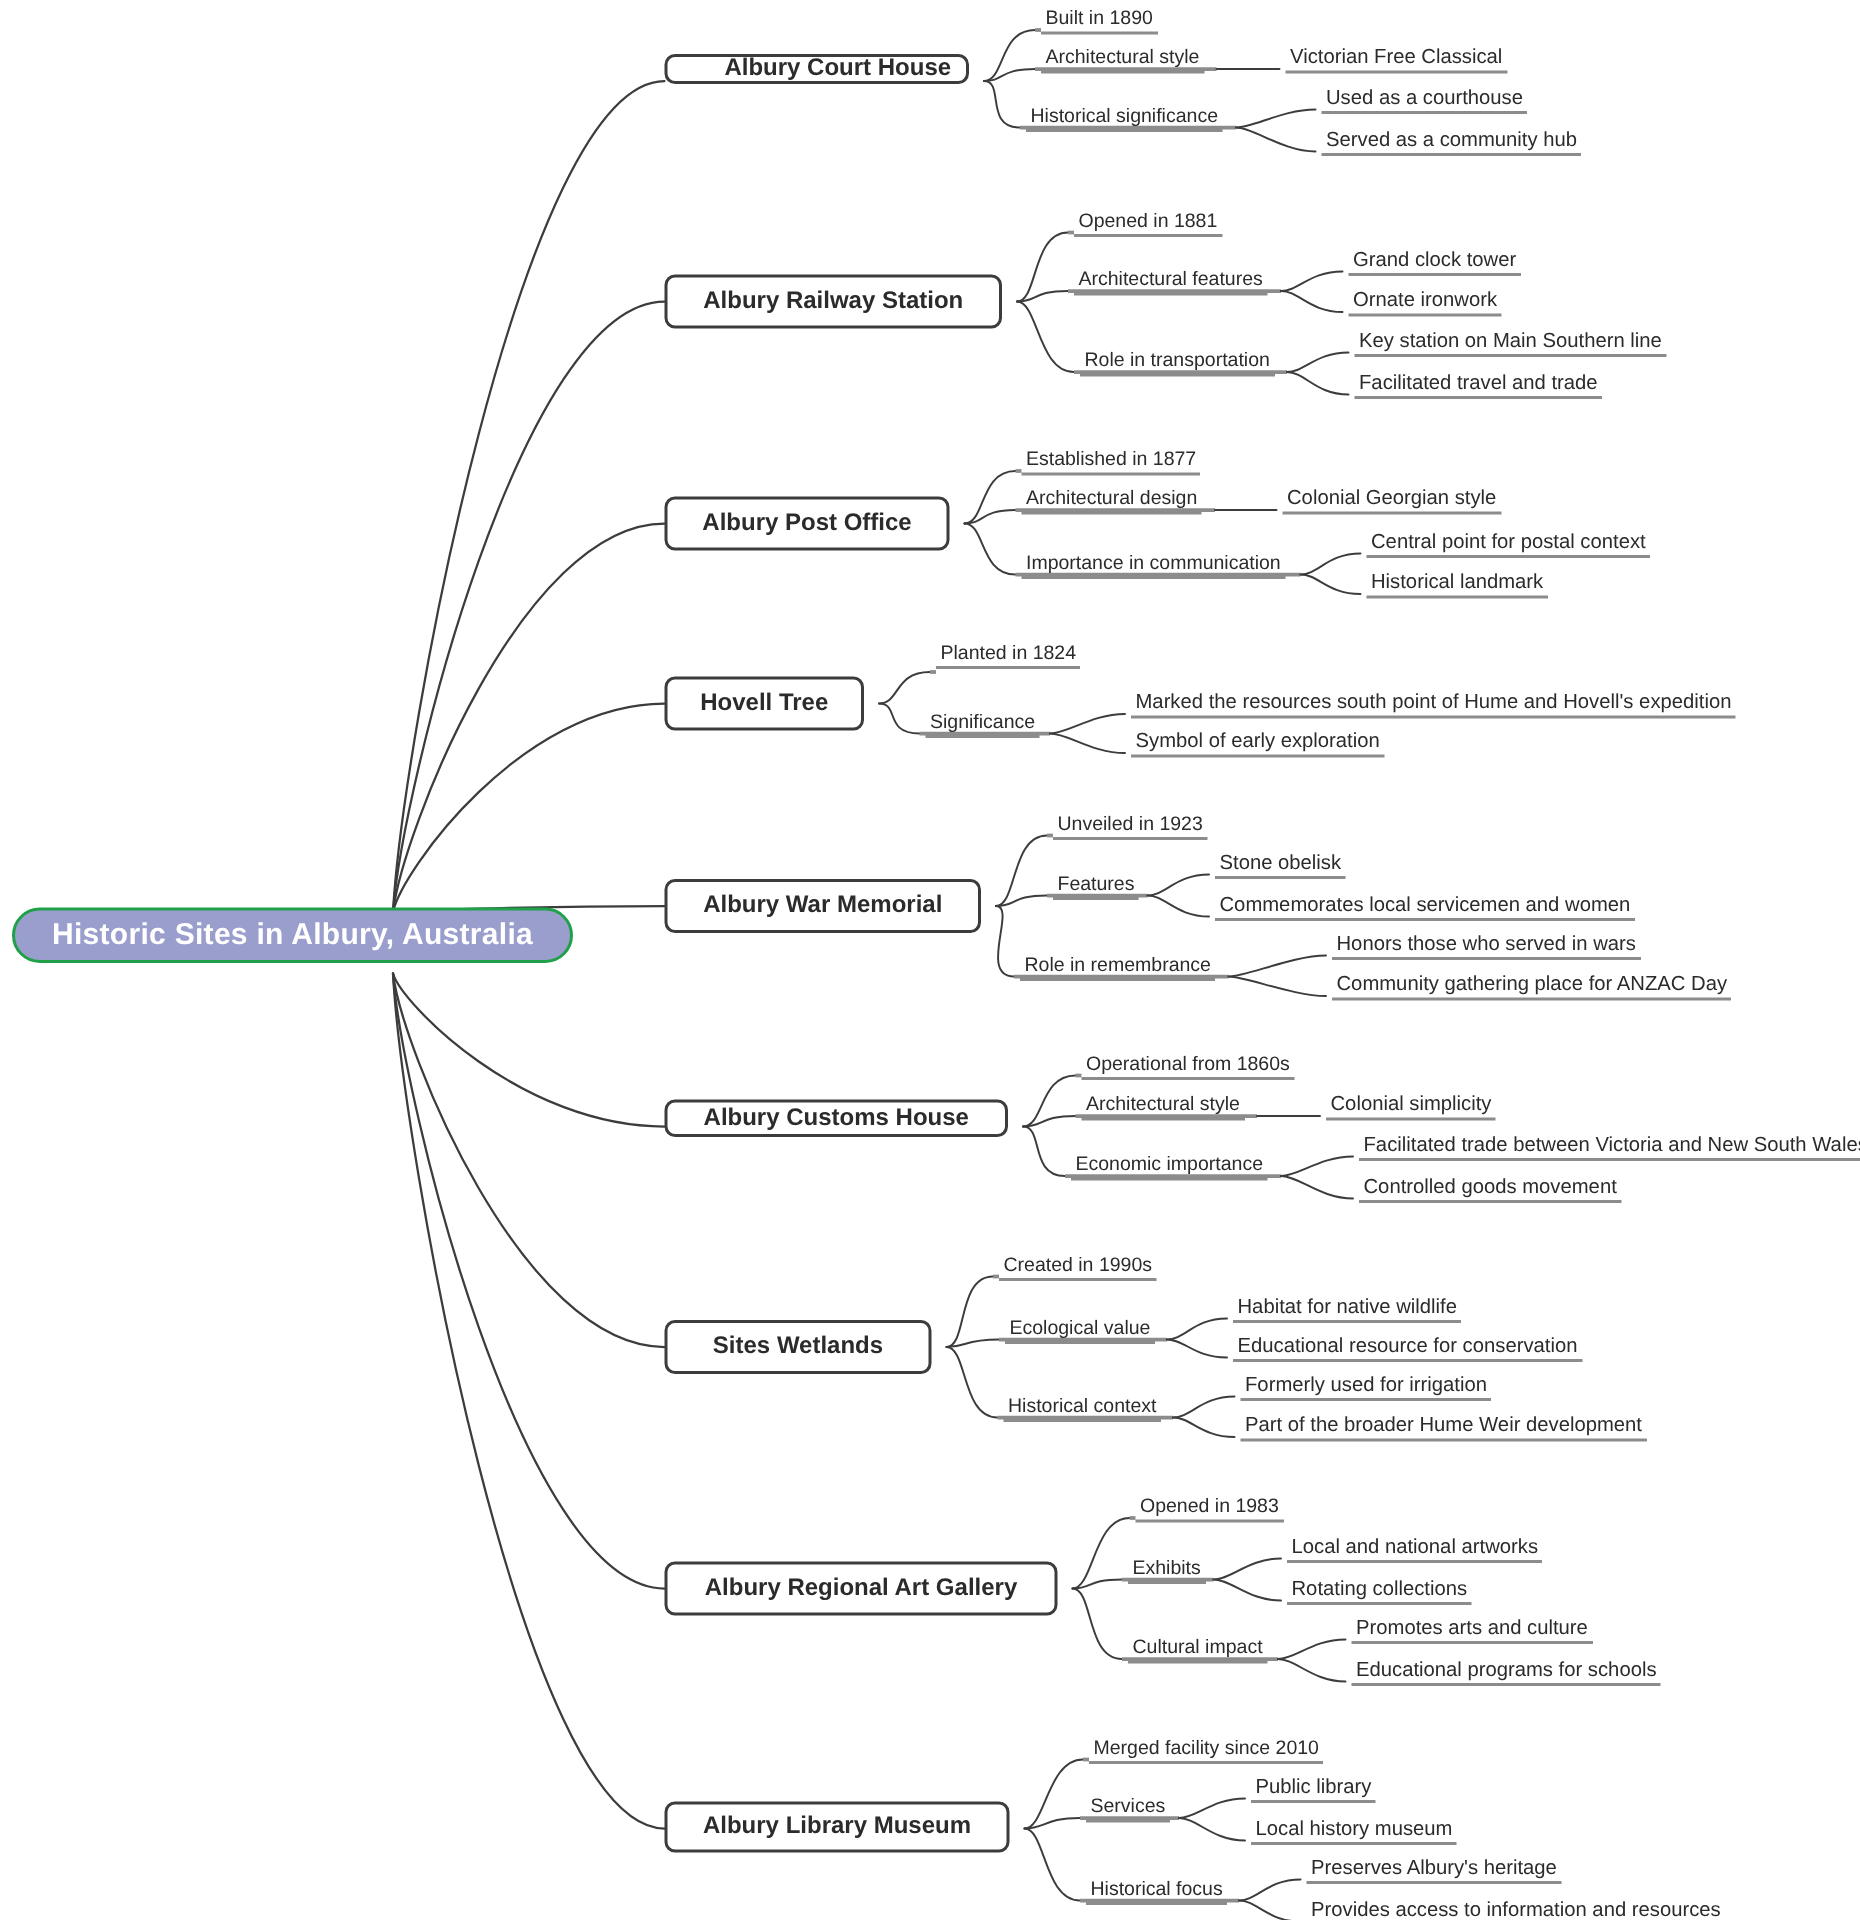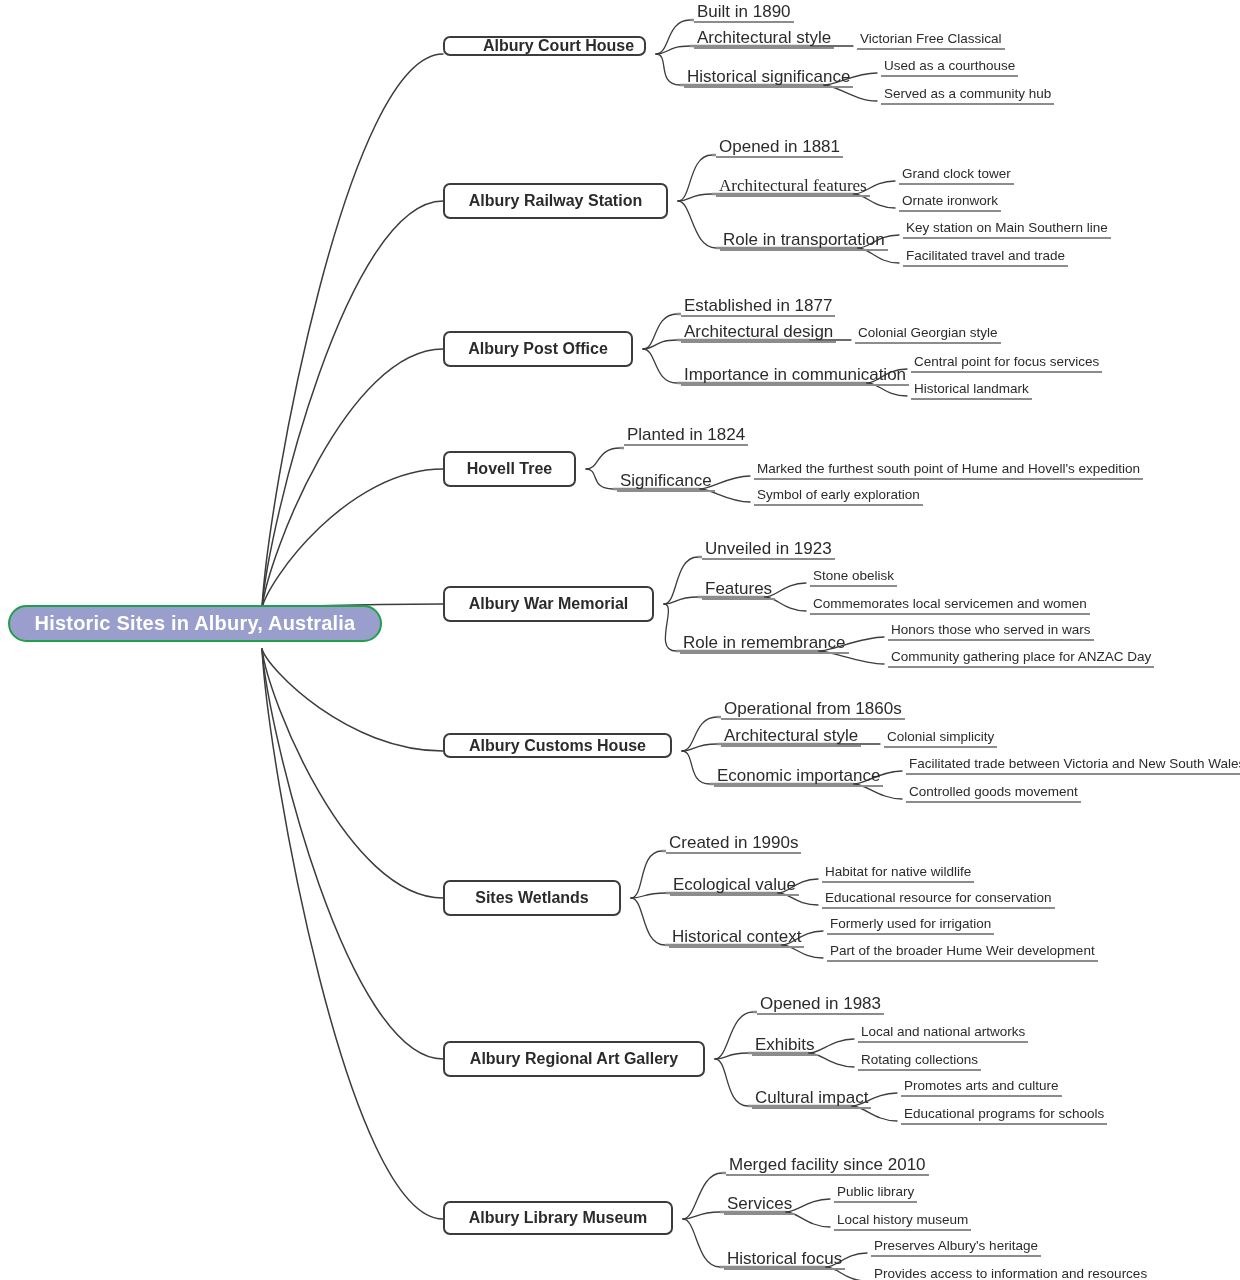--- a/index.html
+++ b/index.html
@@ -60,21 +60,21 @@
   }
   
   .leaf {
     font-size: 13.5px;
     color: #2b2b2b;
     line-height: 15px;
     padding: 0 3px 2px 3px;
     border-bottom: 2.5px solid #8c8c8c;
     display: inline-block;
   }
-  .leaf.l2 { font-size: 17px; }
+  .leaf.l2 { font-size: 13px; }
   .leaf.l3 { font-size: 13.5px; }
 </style>
 </head>
 <body>
 
 <div id="canvas">
   <svg id="edges" viewBox="0 0 1240 1280">
       <path d="M 262 608 C 268 497.2, 348 54, 443 54" fill="none" stroke="#3c3c3c" stroke-width="1.5" stroke-linecap="round"></path>
       <path d="M 656 54 C 670 54, 666 20, 690 20" fill="none" stroke="#3c3c3c" stroke-width="1.3" stroke-linecap="round"></path>
       <line x1="690" y1="20" x2="694" y2="20" stroke="#8c8c8c" stroke-width="2.5"></line>
@@ -178,41 +178,41 @@
       <div class="node" style="left: 694px; top: 3px;"><span class="leaf l2">Built in 1890</span></div>
       <div class="node" style="left: 694px; top: 29px;"><span class="leaf l2">Architectural style</span></div>
       <div class="node" style="left: 857px; top: 29px;"><span class="leaf l3">Victorian Free Classical</span></div>
       <div class="node" style="left: 684px; top: 68px;"><span class="leaf l2">Historical significance</span></div>
       <div class="node" style="left: 881px; top: 56px;"><span class="leaf l3">Used as a courthouse</span></div>
       <div class="node" style="left: 881px; top: 84px;"><span class="leaf l3">Served as a community hub</span></div>
       <div class="node branch-node" style="left: 443px; top: 183px; width: 225px; height: 36px;">
         <span>Albury Railway Station</span>
       </div>
       <div class="node" style="left: 716px; top: 138px;"><span class="leaf l2">Opened in 1881</span></div>
-      <div class="node" style="left: 716px; top: 177px; font-family: Liberation Serif, serif;"><span class="leaf l2">Architectural features</span></div>
+      <div class="node" style="left: 716px; top: 177px;"><span class="leaf l2">Architectural features</span></div>
       <div class="node" style="left: 899px; top: 164px;"><span class="leaf l3">Grand clock tower</span></div>
       <div class="node" style="left: 899px; top: 191px;"><span class="leaf l3">Ornate ironwork</span></div>
       <div class="node" style="left: 720px; top: 231px;"><span class="leaf l2">Role in transportation</span></div>
       <div class="node" style="left: 903px; top: 218px;"><span class="leaf l3">Key station on Main Southern line</span></div>
       <div class="node" style="left: 903px; top: 246px;"><span class="leaf l3">Facilitated travel and trade</span></div>
       <div class="node branch-node" style="left: 443px; top: 331px; width: 190px; height: 36px;">
         <span>Albury Post Office</span>
       </div>
       <div class="node" style="left: 681px; top: 297px;"><span class="leaf l2">Established in 1877</span></div>
       <div class="node" style="left: 681px; top: 323px;"><span class="leaf l2">Architectural design</span></div>
       <div class="node" style="left: 855px; top: 323px;"><span class="leaf l3">Colonial Georgian style</span></div>
       <div class="node" style="left: 681px; top: 366px;"><span class="leaf l2">Importance in communication</span></div>
-      <div class="node" style="left: 911px; top: 352px;"><span class="leaf l3">Central point for focus services</span></div>
+      <div class="node" style="left: 911px; top: 352px;"><span class="leaf l3">Central point for postal context</span></div>
       <div class="node" style="left: 911px; top: 379px;"><span class="leaf l3">Historical landmark</span></div>
       <div class="node branch-node" style="left: 443px; top: 451px; width: 133px; height: 36px;">
         <span>Hovell Tree</span>
       </div>
       <div class="node" style="left: 624px; top: 426px;"><span class="leaf l2">Planted in 1824</span></div>
       <div class="node" style="left: 617px; top: 472px;"><span class="leaf l2">Significance</span></div>
-      <div class="node" style="left: 754px; top: 459px;"><span class="leaf l3">Marked the furthest south point of Hume and Hovell's expedition</span></div>
+      <div class="node" style="left: 754px; top: 459px;"><span class="leaf l3">Marked the resources south point of Hume and Hovell's expedition</span></div>
       <div class="node" style="left: 754px; top: 485px;"><span class="leaf l3">Symbol of early exploration</span></div>
       <div class="node branch-node" style="left: 443px; top: 586px; width: 211px; height: 36px;">
         <span>Albury War Memorial</span>
       </div>
       <div class="node" style="left: 702px; top: 540px;"><span class="leaf l2">Unveiled in 1923</span></div>
       <div class="node" style="left: 702px; top: 580px;"><span class="leaf l2">Features</span></div>
       <div class="node" style="left: 810px; top: 566px;"><span class="leaf l3">Stone obelisk</span></div>
       <div class="node" style="left: 810px; top: 594px;"><span class="leaf l3">Commemorates local servicemen and women</span></div>
       <div class="node" style="left: 680px; top: 634px;"><span class="leaf l2">Role in remembrance</span></div>
       <div class="node" style="left: 888px; top: 620px;"><span class="leaf l3">Honors those who served in wars</span></div>

